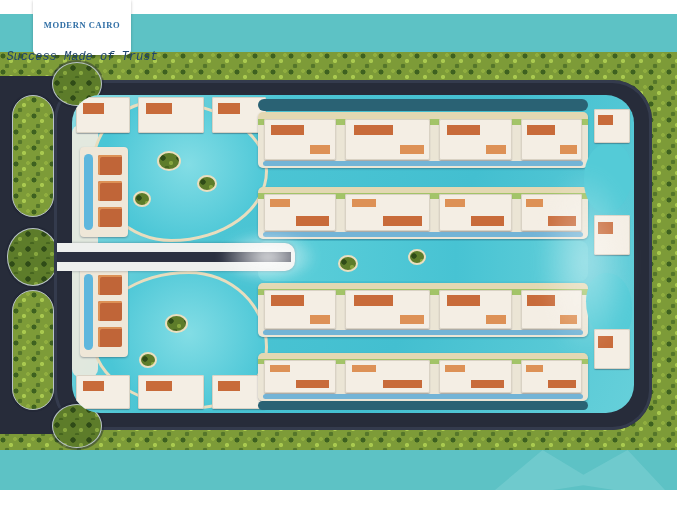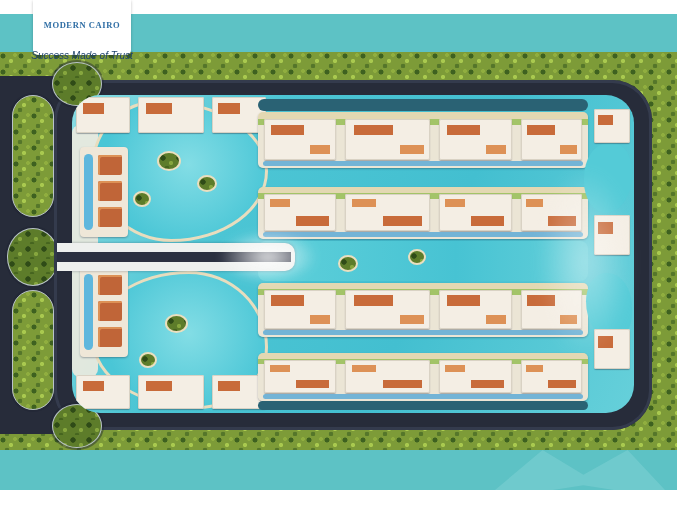--- a/index.html
+++ b/index.html
@@ -78,21 +78,21 @@
     filter:blur(4px);}
 
   
   #logo{background:#ffffff;border-radius:0 0 5px 5px;box-shadow:0 1px 3px rgba(0,0,0,.25);
     display:flex;flex-direction:column;align-items:center;padding-top:19px;box-sizing:border-box;}
   #brand-name{font-family:"Liberation Serif",serif;font-weight:bold;font-size:8.5px;
     letter-spacing:.6px;color:#2e6da4;margin-top:1px;white-space:nowrap;}
   #brand-bar{background:#1d2f4f;color:#e8eef7;font-size:4px;line-height:7px;height:7px;
     width:90px;text-align:center;margin-top:1px;border-radius:1px;
     white-space:nowrap;overflow:hidden;}
-  #brand-slogan{font-family:Liberation Sans, sans-serif;font-style:italic;font-size:10px;
+  #brand-slogan{font-family:Liberation Mono, monospace;font-style:italic;font-size:12px;
     color:#20456e;margin-top:19px;white-space:nowrap;}
 </style>
 </head>
 <body>
 
 <div id="stage">
 
   <div class="abs teal-band" style="left:0;top:14px;width:677px;height:39px;"></div>
   <div class="abs teal-band" style="left:0;top:450px;width:677px;height:40px;">
     <div class="abs wm-shape" style="left:495px;top:0;width:170px;height:40px;"></div>

